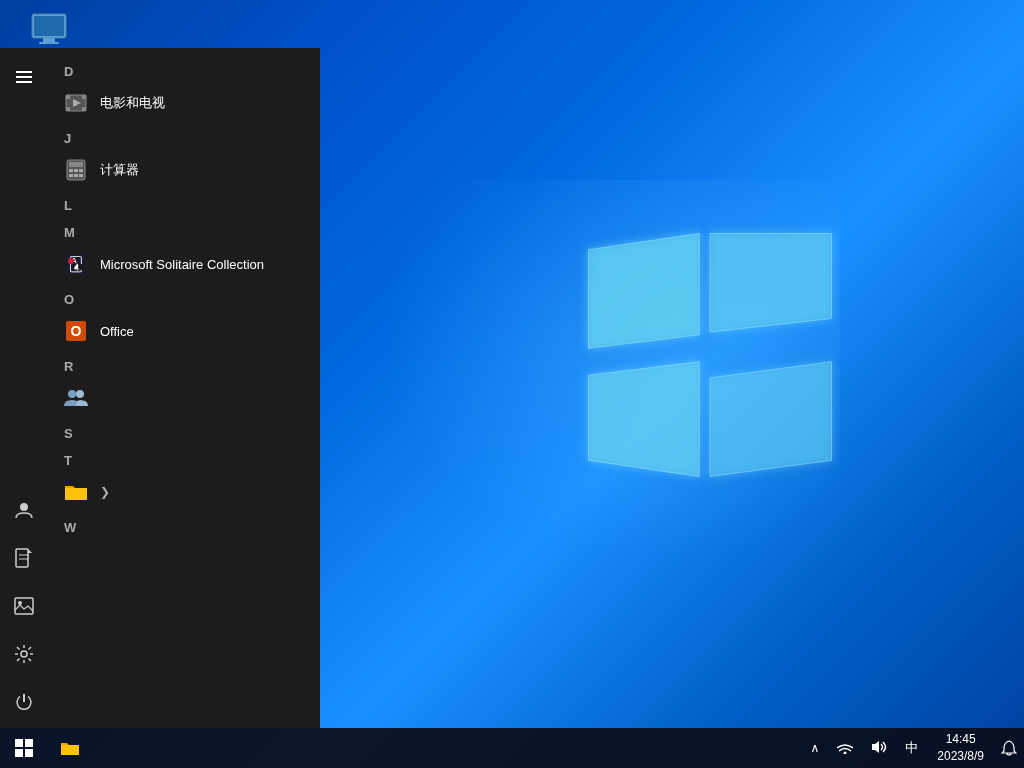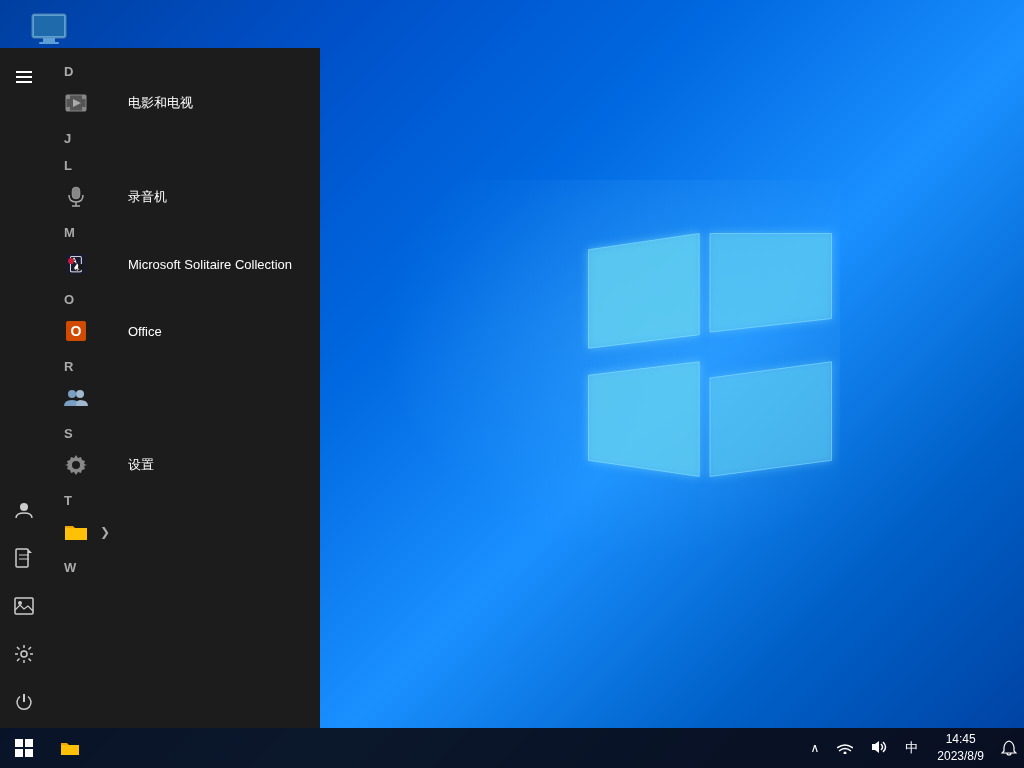--- a/index.html
+++ b/index.html
@@ -221,21 +221,20 @@
       margin-right: 12px;
       display: flex;
       align-items: center;
       justify-content: center;
       flex-shrink: 0;
       font-size: 16px;
     }
 
     .app-name {
       flex: 1;
-      margin-left: 28px;
     }
 
     .folder-arrow {
       color: #aaa;
       font-size: 12px;
     }
 
     
     .hamburger {
       padding: 12px 16px;
@@ -362,33 +361,37 @@
             <rect x="17" y="1" width="4" height="4" fill="#888"></rect>
             <rect x="1" y="13" width="4" height="4" fill="#888"></rect>
             <rect x="17" y="13" width="4" height="4" fill="#888"></rect>
             <polygon points="8,5 16,9 8,13" fill="#aaa"></polygon>
           </svg>
         </div>
         <span class="app-name">电影和电视</span>
       </div>
 
       <div class="section-letter">J</div>
-
-      <div class="section-letter">L</div>
       <div class="app-item">
         <div class="app-icon">
-          <svg width="18" height="22" viewBox="0 0 18 22">
-            <rect x="5" y="1" width="8" height="12" rx="4" fill="#888" stroke="#aaa" stroke-width="0.5"></rect>
-            <path d="M2,9 Q2,16 9,16 Q16,16 16,9" fill="none" stroke="#aaa" stroke-width="1.5"></path>
-            <line x1="9" y1="16" x2="9" y2="20" stroke="#aaa" stroke-width="1.5"></line>
-            <line x1="5" y1="20" x2="13" y2="20" stroke="#aaa" stroke-width="1.5"></line>
-          </svg>
-        </div>
-        <span class="app-name">录音机</span>
-      </div>
+          <svg width="20" height="22" viewBox="0 0 20 22">
+            <rect x="1" y="1" width="18" height="20" rx="2" fill="#555" stroke="#888" stroke-width="1"></rect>
+            <rect x="3" y="3" width="14" height="5" rx="1" fill="#888"></rect>
+            <rect x="3" y="10" width="4" height="3" rx="0.5" fill="#aaa"></rect>
+            <rect x="8" y="10" width="4" height="3" rx="0.5" fill="#aaa"></rect>
+            <rect x="13" y="10" width="4" height="3" rx="0.5" fill="#aaa"></rect>
+            <rect x="3" y="15" width="4" height="3" rx="0.5" fill="#aaa"></rect>
+            <rect x="8" y="15" width="4" height="3" rx="0.5" fill="#aaa"></rect>
+            <rect x="13" y="15" width="4" height="3" rx="0.5" fill="#aaa"></rect>
+          </svg>
+        </div>
+        <span class="app-name">计算器</span>
+      </div>
+
+      <div class="section-letter">L</div>
 
       <div class="section-letter">M</div>
       <div class="app-item">
         <div class="app-icon">
           <svg width="22" height="22" viewBox="0 0 22 22">
             <rect x="1" y="1" width="20" height="20" rx="2" fill="#1a1a2e"></rect>
             <text x="11" y="16" text-anchor="middle" font-size="14" fill="white">🂡</text>
             <circle cx="6" cy="8" r="3" fill="#c41e3a"></circle>
             <path d="M6,5 Q4,7 6,9 Q8,7 6,5Z" fill="#c41e3a"></path>
             <circle cx="16" cy="14" r="3" fill="#1a1a1a"></circle>
@@ -415,29 +418,20 @@
           <svg width="24" height="20" viewBox="0 0 24 20">
             <circle cx="8" cy="6" r="4" fill="#7a9fc2"></circle>
             <circle cx="16" cy="6" r="4" fill="#a0b8d0"></circle>
             <path d="M0,18 Q0,12 8,12 Q16,12 16,18" fill="#7a9fc2"></path>
             <path d="M12,18 Q12,12 16,12 Q24,12 24,18" fill="#a0b8d0"></path>
           </svg>
         </div>
       </div>
 
       <div class="section-letter">S</div>
-      <div class="app-item">
-        <div class="app-icon">
-          <svg width="22" height="22" viewBox="0 0 22 22">
-            <path d="M11,1 L13,4 L16,3 L17,6 L20,7 L19,10 L22,11 L19,12 L20,15 L17,16 L16,19 L13,18 L11,21 L9,18 L6,19 L5,16 L2,15 L3,12 L0,11 L3,10 L2,7 L5,6 L6,3 L9,4 Z" fill="#888" stroke="none"></path>
-            <circle cx="11" cy="11" r="4" fill="#1c1c1c"></circle>
-          </svg>
-        </div>
-        <span class="app-name">设置</span>
-      </div>
 
       <div class="section-letter">T</div>
       <div class="app-item">
         <div class="app-icon">
           <svg width="24" height="20" viewBox="0 0 24 20">
             <path d="M1,4 L1,18 L23,18 L23,6 L11,6 L9,4 Z" fill="#f0a500"></path>
             <path d="M1,6 L23,6 L23,18 L1,18 Z" fill="#ffc107"></path>
           </svg>
         </div>
         <span class="folder-arrow">❯</span>

